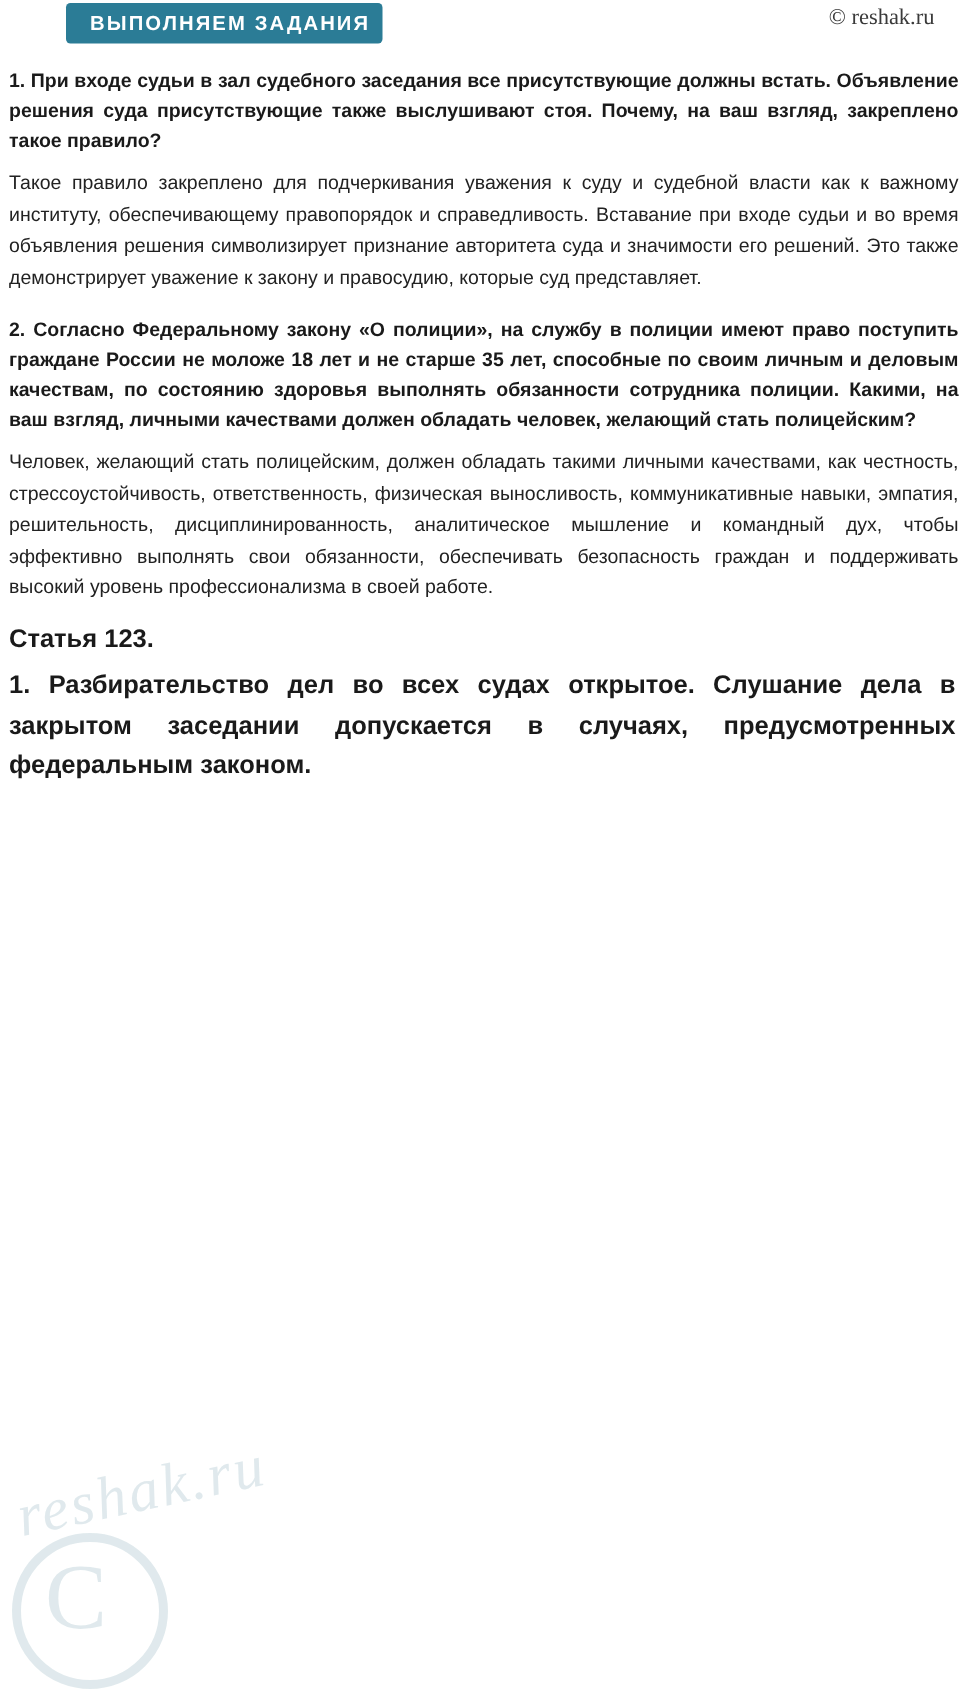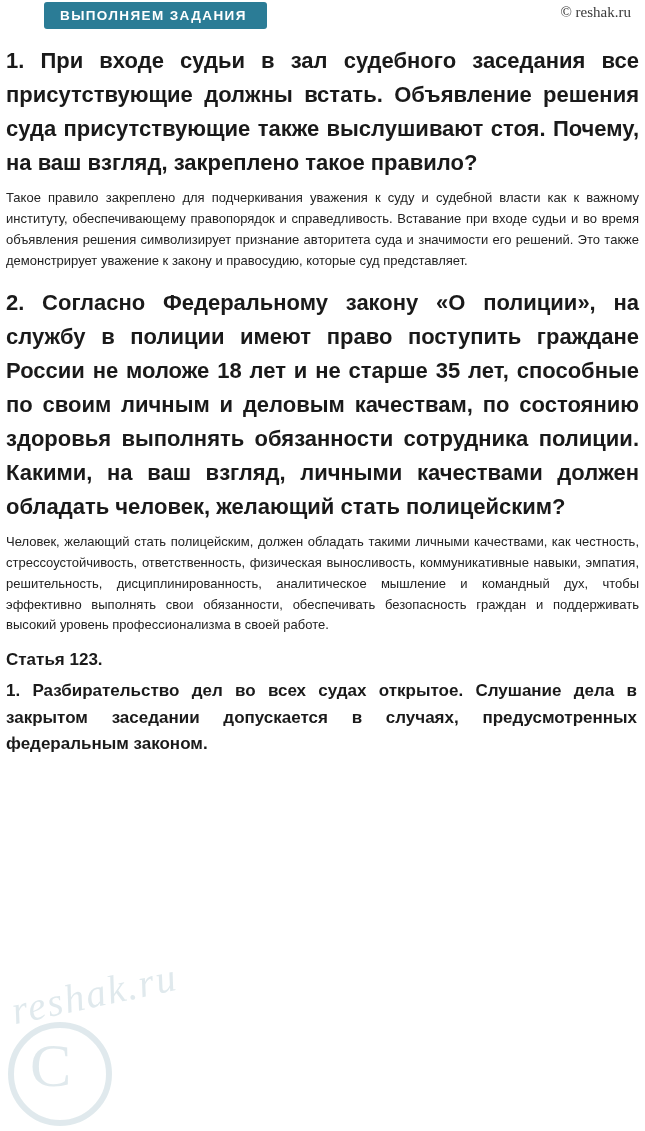--- a/index.html
+++ b/index.html
@@ -29,35 +29,35 @@
   }
   .badge {
     position: absolute;
     left: 38px;
     top: 2px;
     background: #2b7c96;
     color: #ffffff;
     font-size: 13.5px;
     font-weight: bold;
     letter-spacing: 1.4px;
-    padding: 6px 20px 6px 16px;
+    padding: 6px 8px 6px 16px;
     border-radius: 3px;
     white-space: nowrap;
   }
   .watermark-top {
     position: absolute;
-    right: 8px;
+    right: 16px;
     top: 4px;
     font-size: 15px;
     color: #3a3a3a;
     font-family: "Liberation Serif", serif;
   }
   
   .q {
-    font-size: 22px;
+    font-size: 13px;
     font-weight: bold;
     line-height: 1.55;
     text-align: justify;
     text-align-last: left;
     margin: 10px 0 4px 0;
     letter-spacing: 0px;
   }
   .a {
     font-size: 13px;
     line-height: 1.6;

